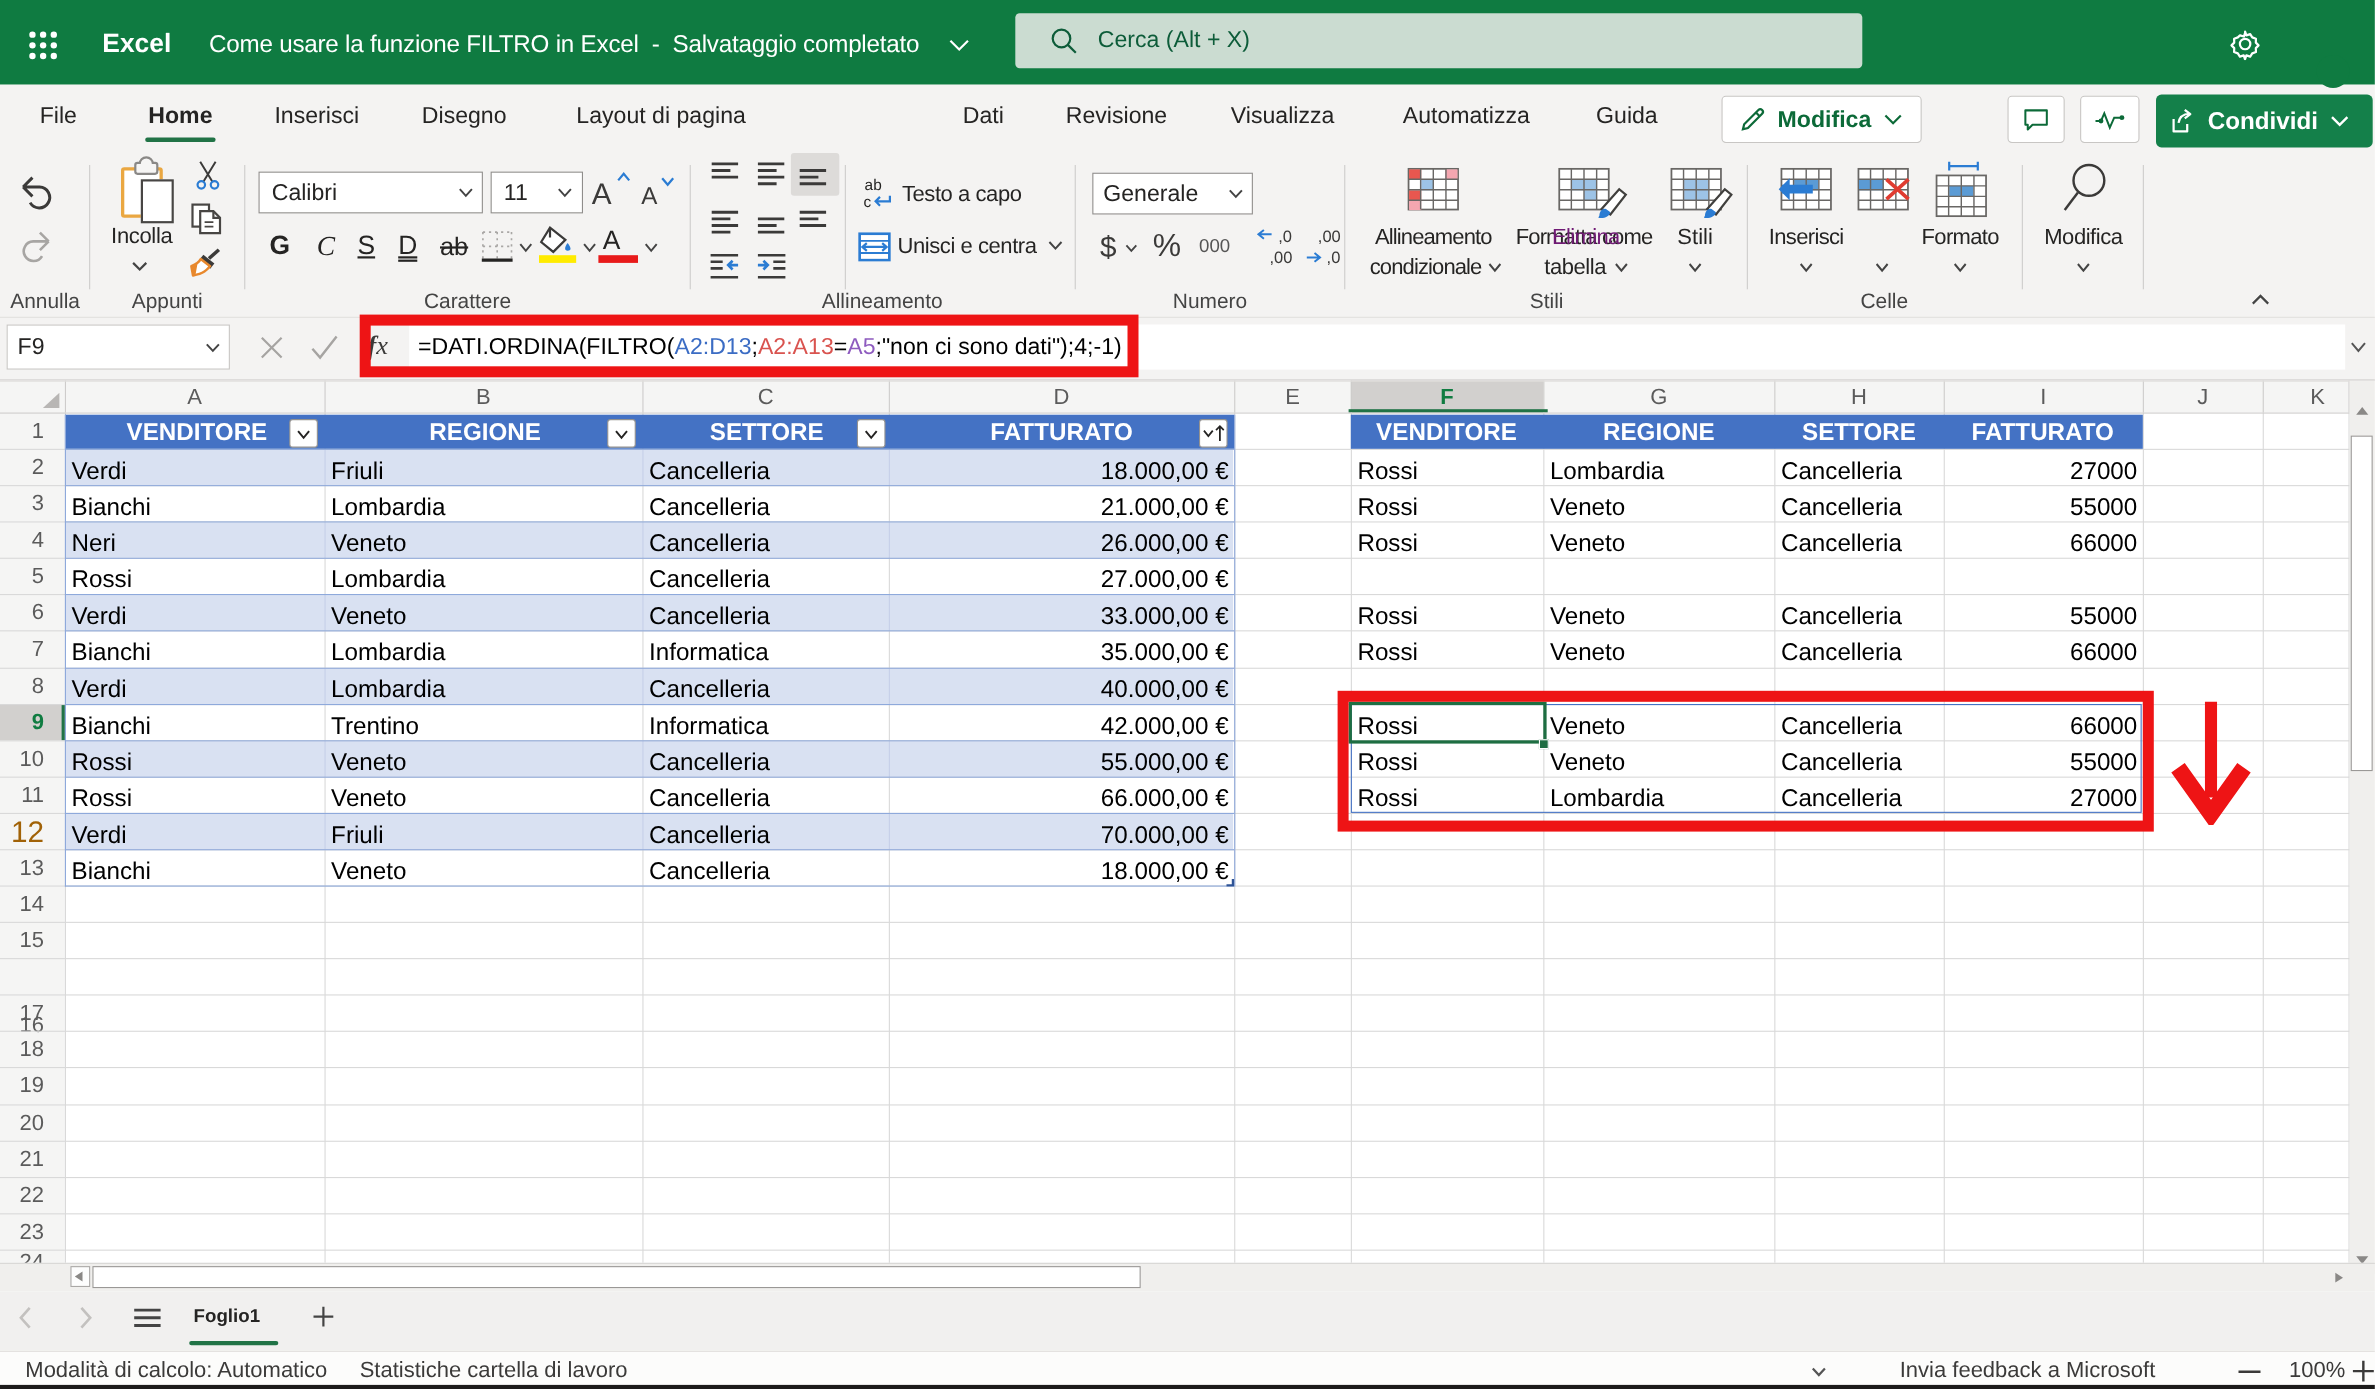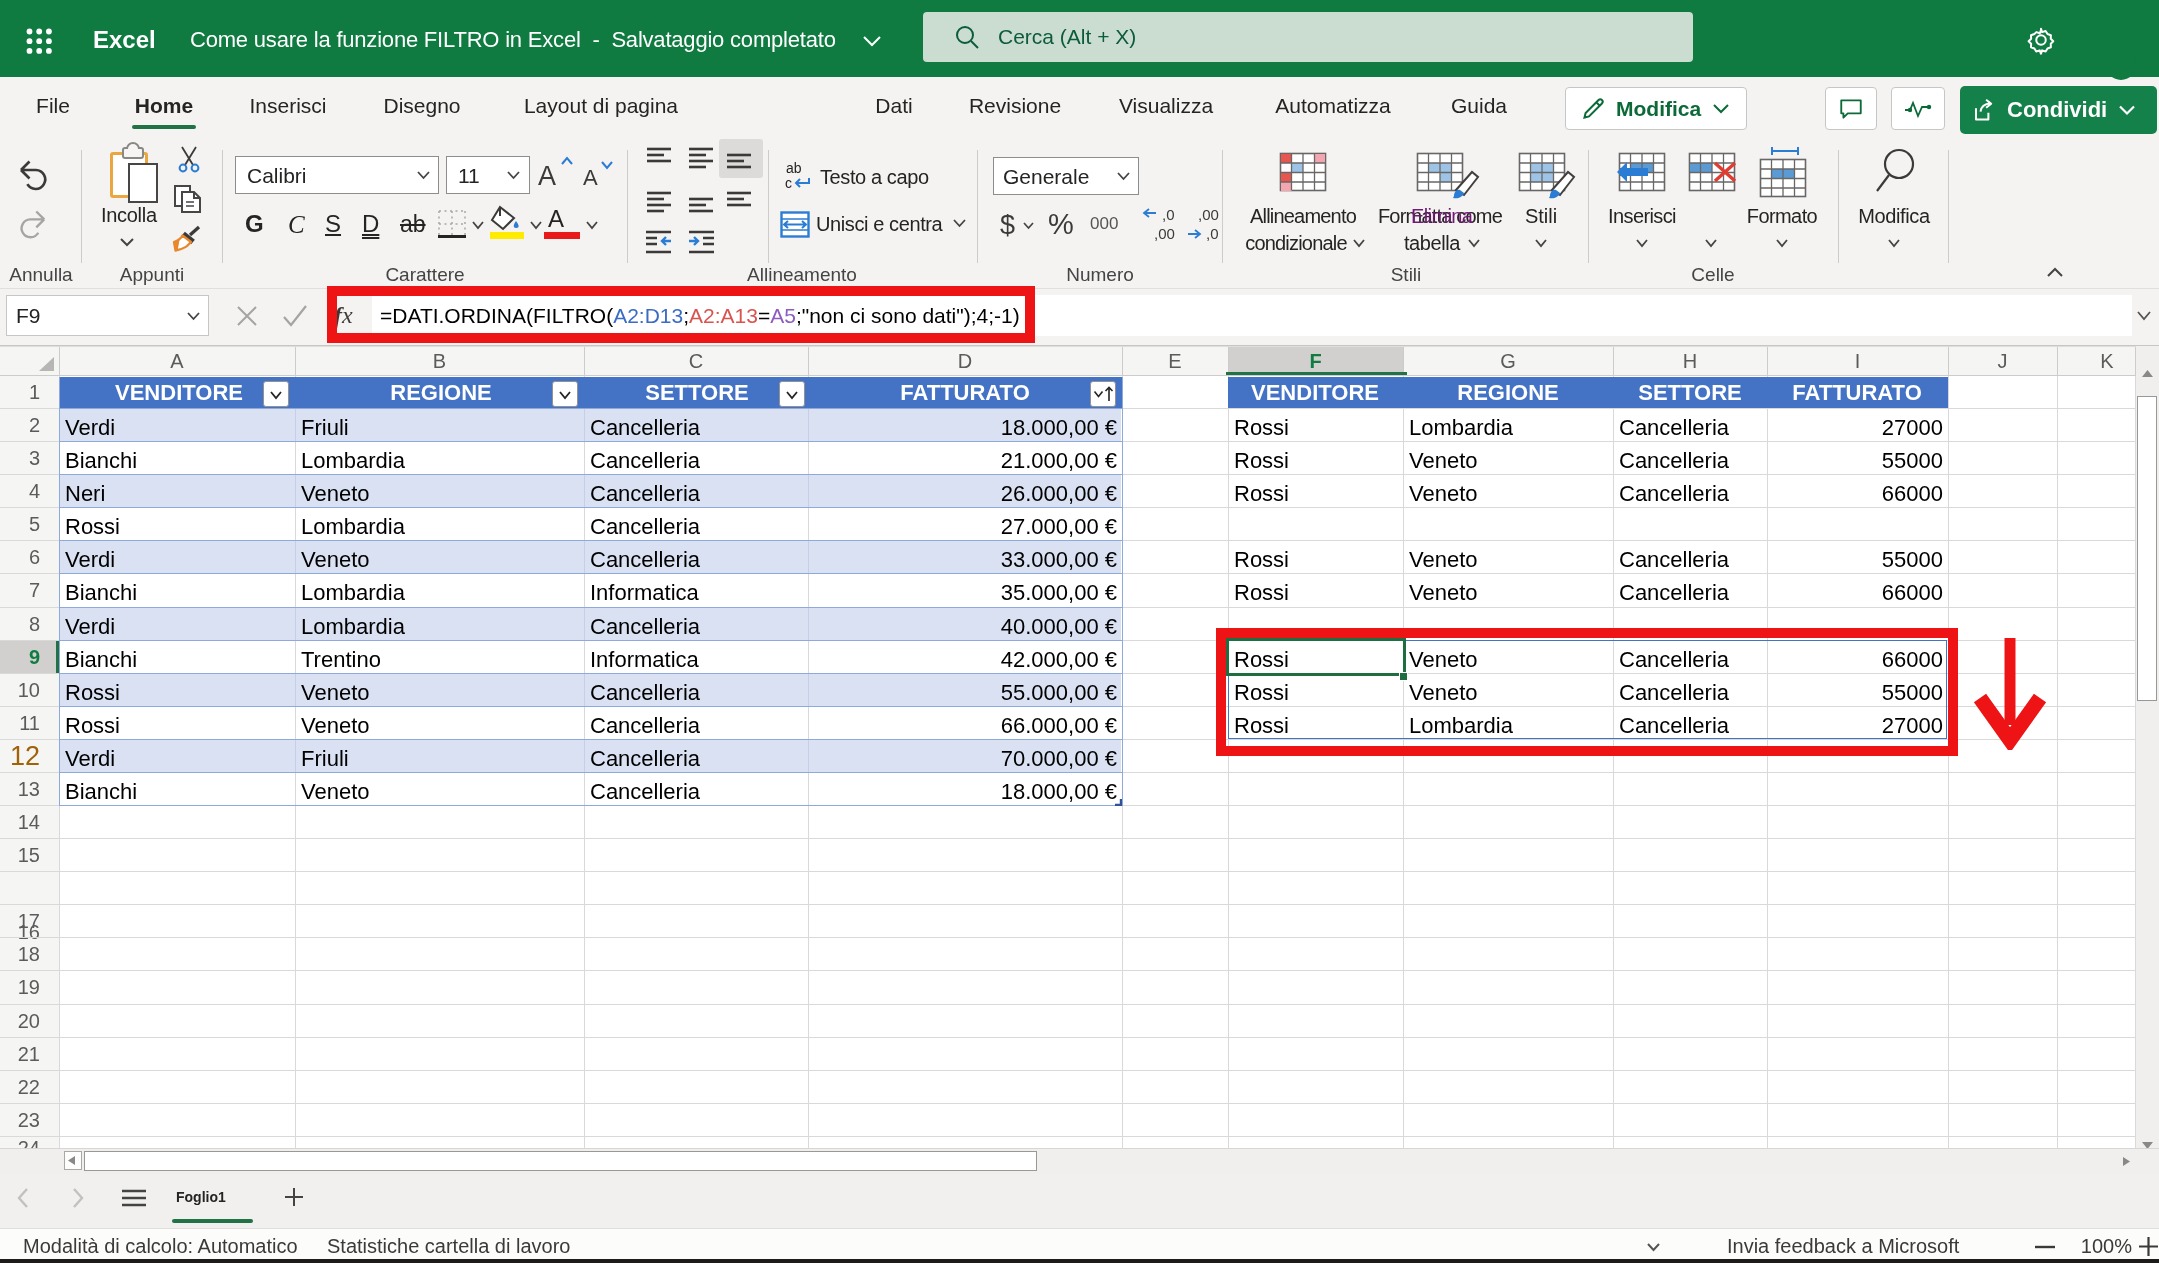--- a/index.html
+++ b/index.html
@@ -634,21 +634,21 @@
 <div class="a" style="left:0px;top:1174px;width:2159px;height:54px;background:#f1f0ef;"></div>
 <svg class="a" style="left:15px;top:1187px" width="16" height="22" viewBox="0 0 16 22">
       <path d="M12 2 L4 11 L12 20" stroke="#c3c1bf" stroke-width="2.4" fill="none"></path>
     </svg>
 <svg class="a" style="left:70px;top:1187px" width="16" height="22" viewBox="0 0 16 22">
       <path d="M4 2 L12 11 L4 20" stroke="#c3c1bf" stroke-width="2.4" fill="none"></path>
     </svg>
 <svg class="a" style="left:121px;top:1188px" width="26" height="20" viewBox="0 0 26 20">
       <path d="M1 3h24M1 10h24M1 17h24" stroke="#444" stroke-width="2.6"></path>
     </svg>
-<div class="a" style="left:176px;top:1176px;height:42px;line-height:42px;font-size:14px;color:#252423;white-space:nowrap;font-weight:bold;">Foglio1</div>
+<div class="a" style="left:176px;top:1176px;height:42px;line-height:42px;font-size:17px;color:#252423;white-space:nowrap;font-weight:bold;">Foglio1</div>
 <div class="a" style="left:172px;top:1219px;width:81px;height:4px;background:#217346;border-radius:2px;"></div>
 <svg class="a" style="left:283px;top:1186px" width="22" height="22" viewBox="0 0 22 22">
       <path d="M11 2v18M2 11h18" stroke="#444" stroke-width="2"></path>
     </svg>
 <div class="a" style="left:0px;top:1228px;width:2159px;height:31px;background:#fcfcfb;border-top:1px solid #e1dfdd;"></div>
 <div class="a" style="left:23px;top:1226px;height:40px;line-height:40px;font-size:20px;color:#3b3a39;white-space:nowrap;">Modalità di calcolo: Automatico</div>
 <div class="a" style="left:327px;top:1226px;height:40px;line-height:40px;font-size:20px;color:#3b3a39;white-space:nowrap;">Statistiche cartella di lavoro</div>
 <svg class="a" style="left:1646px;top:1242px" width="15" height="10" viewBox="0 0 15 10">
       <path d="M2 2 L7.5 8 L13 2" stroke="#555" stroke-width="2" fill="none"></path>
     </svg>

